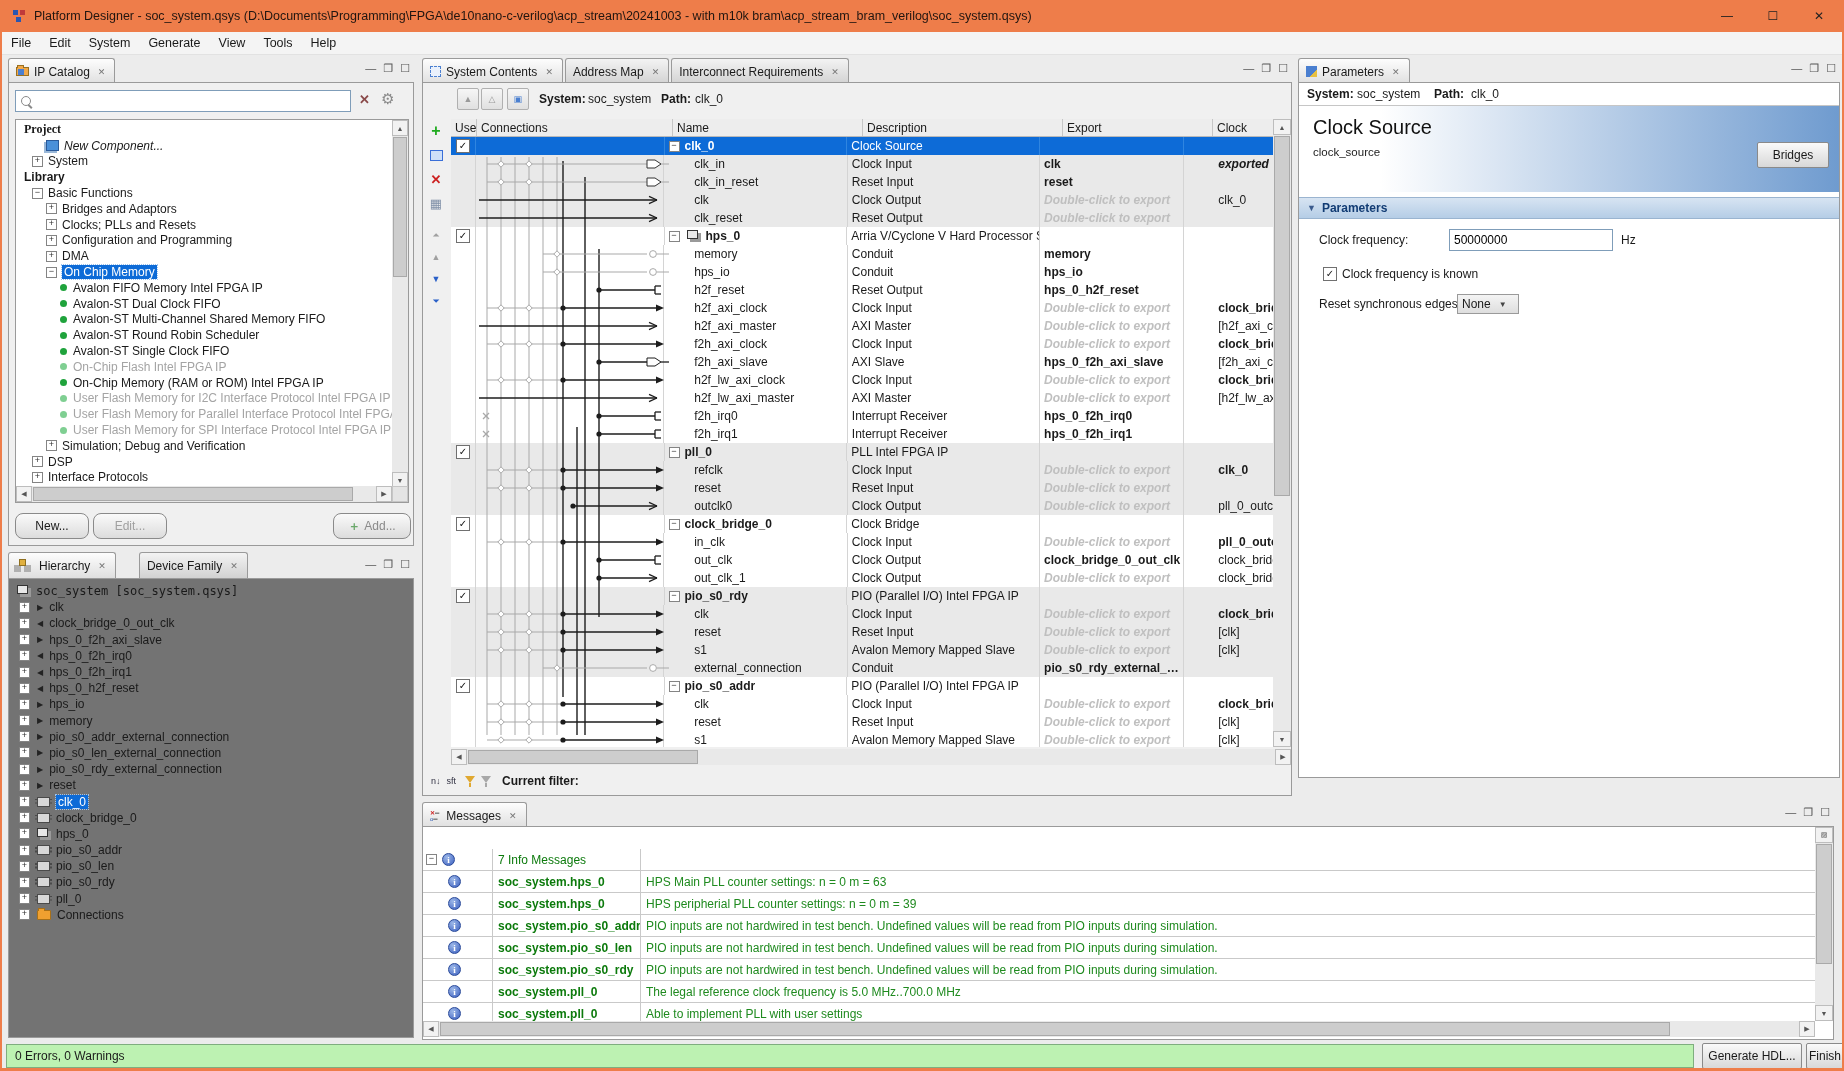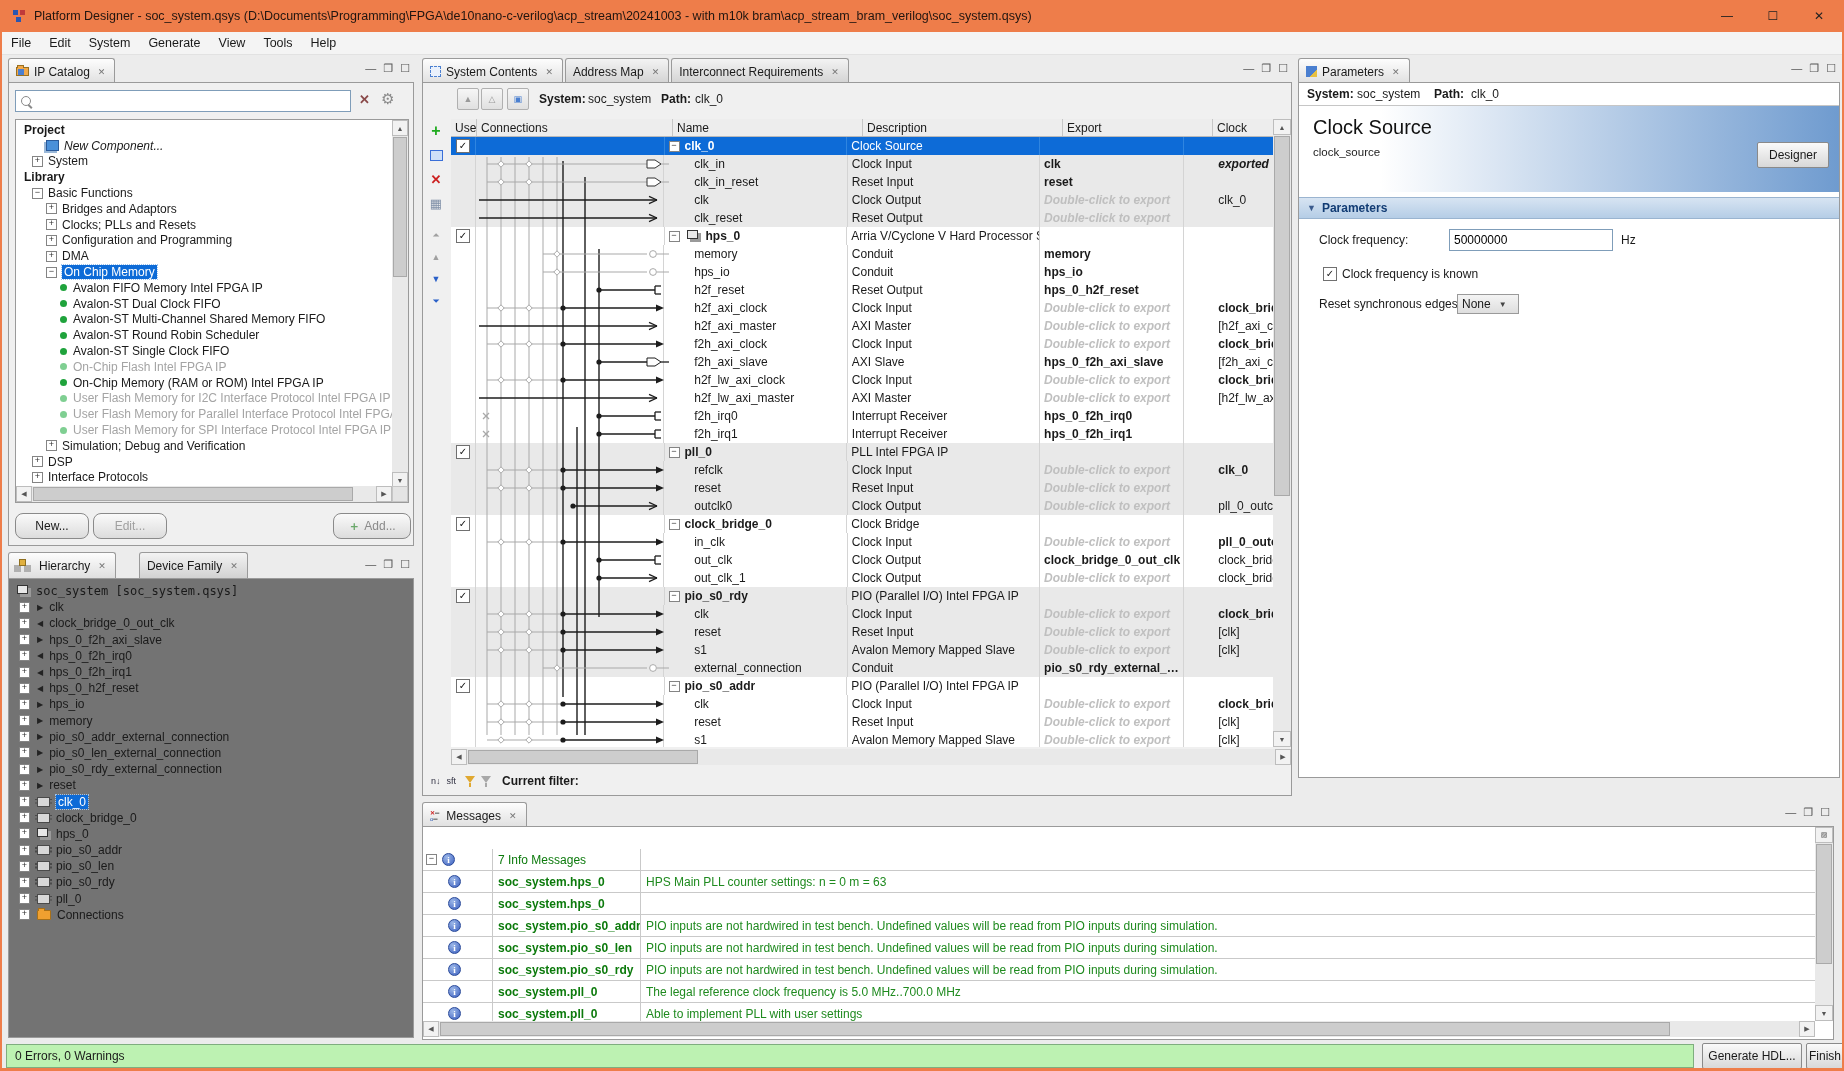--- a/index.html
+++ b/index.html
@@ -171,21 +171,21 @@
     </div>
     <div class="pbody">
       <div class="searchbox">
         <span class="mag"></span>
         <input class="searchinput" value="" style="">
       </div>
       <span class="sbtn clearx">✕</span>
       <span class="sbtn gear">⚙</span>
       <div class="treebox">
         <div class="treeview" id="ip-tree" style="left:2px;top:2px;right:16px;bottom:16px;">
-            <div class="trow" style="padding-left: 6px;">
+            <div class="trow" style="padding-left: 6px; font-family: Liberation Serif, serif;">
               <span class="tlabel bold">Project</span>
             </div>
             <div class="trow" style="padding-left: 28px;">
               <span class="ico-comp"></span>
               <span class="tlabel ital">New Component...</span>
             </div>
             <div class="trow" style="padding-left: 14px;">
               <span class="exp">+</span>
               <span class="tlabel">System</span>
             </div>
@@ -1033,21 +1033,21 @@
       <div class="par-info">
         <span class="bold" style="position:absolute;left:8px;top:4px;">System:</span>
         <span style="position:absolute;left:58px;top:4px;">soc_system</span>
         <span class="bold" style="position:absolute;left:135px;top:4px;">Path:</span>
         <span style="position:absolute;left:172px;top:4px;">clk_0</span>
       </div>
       <div class="par-head">
         <div class="par-title">Clock Source</div>
         <div class="par-sub">clock_source</div>
         <div class="btn" style="position:absolute;right:10px;top:36px;width:72px;height:26px;">
-          <span>Designer</span>
+          <span>Bridges</span>
         </div>
       </div>
       <div class="grp-bar">
         <span style="font-size:9px;margin:0 6px 0 8px;color:#3a5a8c;">▼</span>
         <span>Parameters</span>
       </div>
       <span class="par-lab" style="left:20px;top:150px;">Clock frequency:</span>
       <input class="txtinput" style="left: 150px; top: 146px; width: 164px;" value="50000000">
       <span class="par-lab" style="left:322px;top:150px;">Hz</span>
       <span class="checkbox" style="left:24px;top:184px;">✓</span>
@@ -1091,20 +1091,21 @@
               <span class="ico-info" style="margin-left: 22px;">i</span>
             </div>
             <div class="mcell mc-path" style="font-weight: bold;">soc_system.hps_0</div>
             <div class="mcell mc-msg">HPS Main PLL counter settings: n = 0 m = 63</div>
           </div>
           <div class="mrow">
             <div class="mcell mc-type">
               <span class="ico-info" style="margin-left: 22px;">i</span>
             </div>
             <div class="mcell mc-path" style="font-weight: bold;">soc_system.hps_0</div>
+            <div class="mcell mc-msg">HPS peripherial PLL counter settings: n = 0 m = 39</div>
           </div>
           <div class="mrow">
             <div class="mcell mc-type">
               <span class="ico-info" style="margin-left: 22px;">i</span>
             </div>
             <div class="mcell mc-path" style="font-weight: bold;">soc_system.pio_s0_addr</div>
             <div class="mcell mc-msg">PIO inputs are not hardwired in test bench. Undefined values will be read from PIO inputs during simulation.</div>
           </div>
           <div class="mrow">
             <div class="mcell mc-type">

